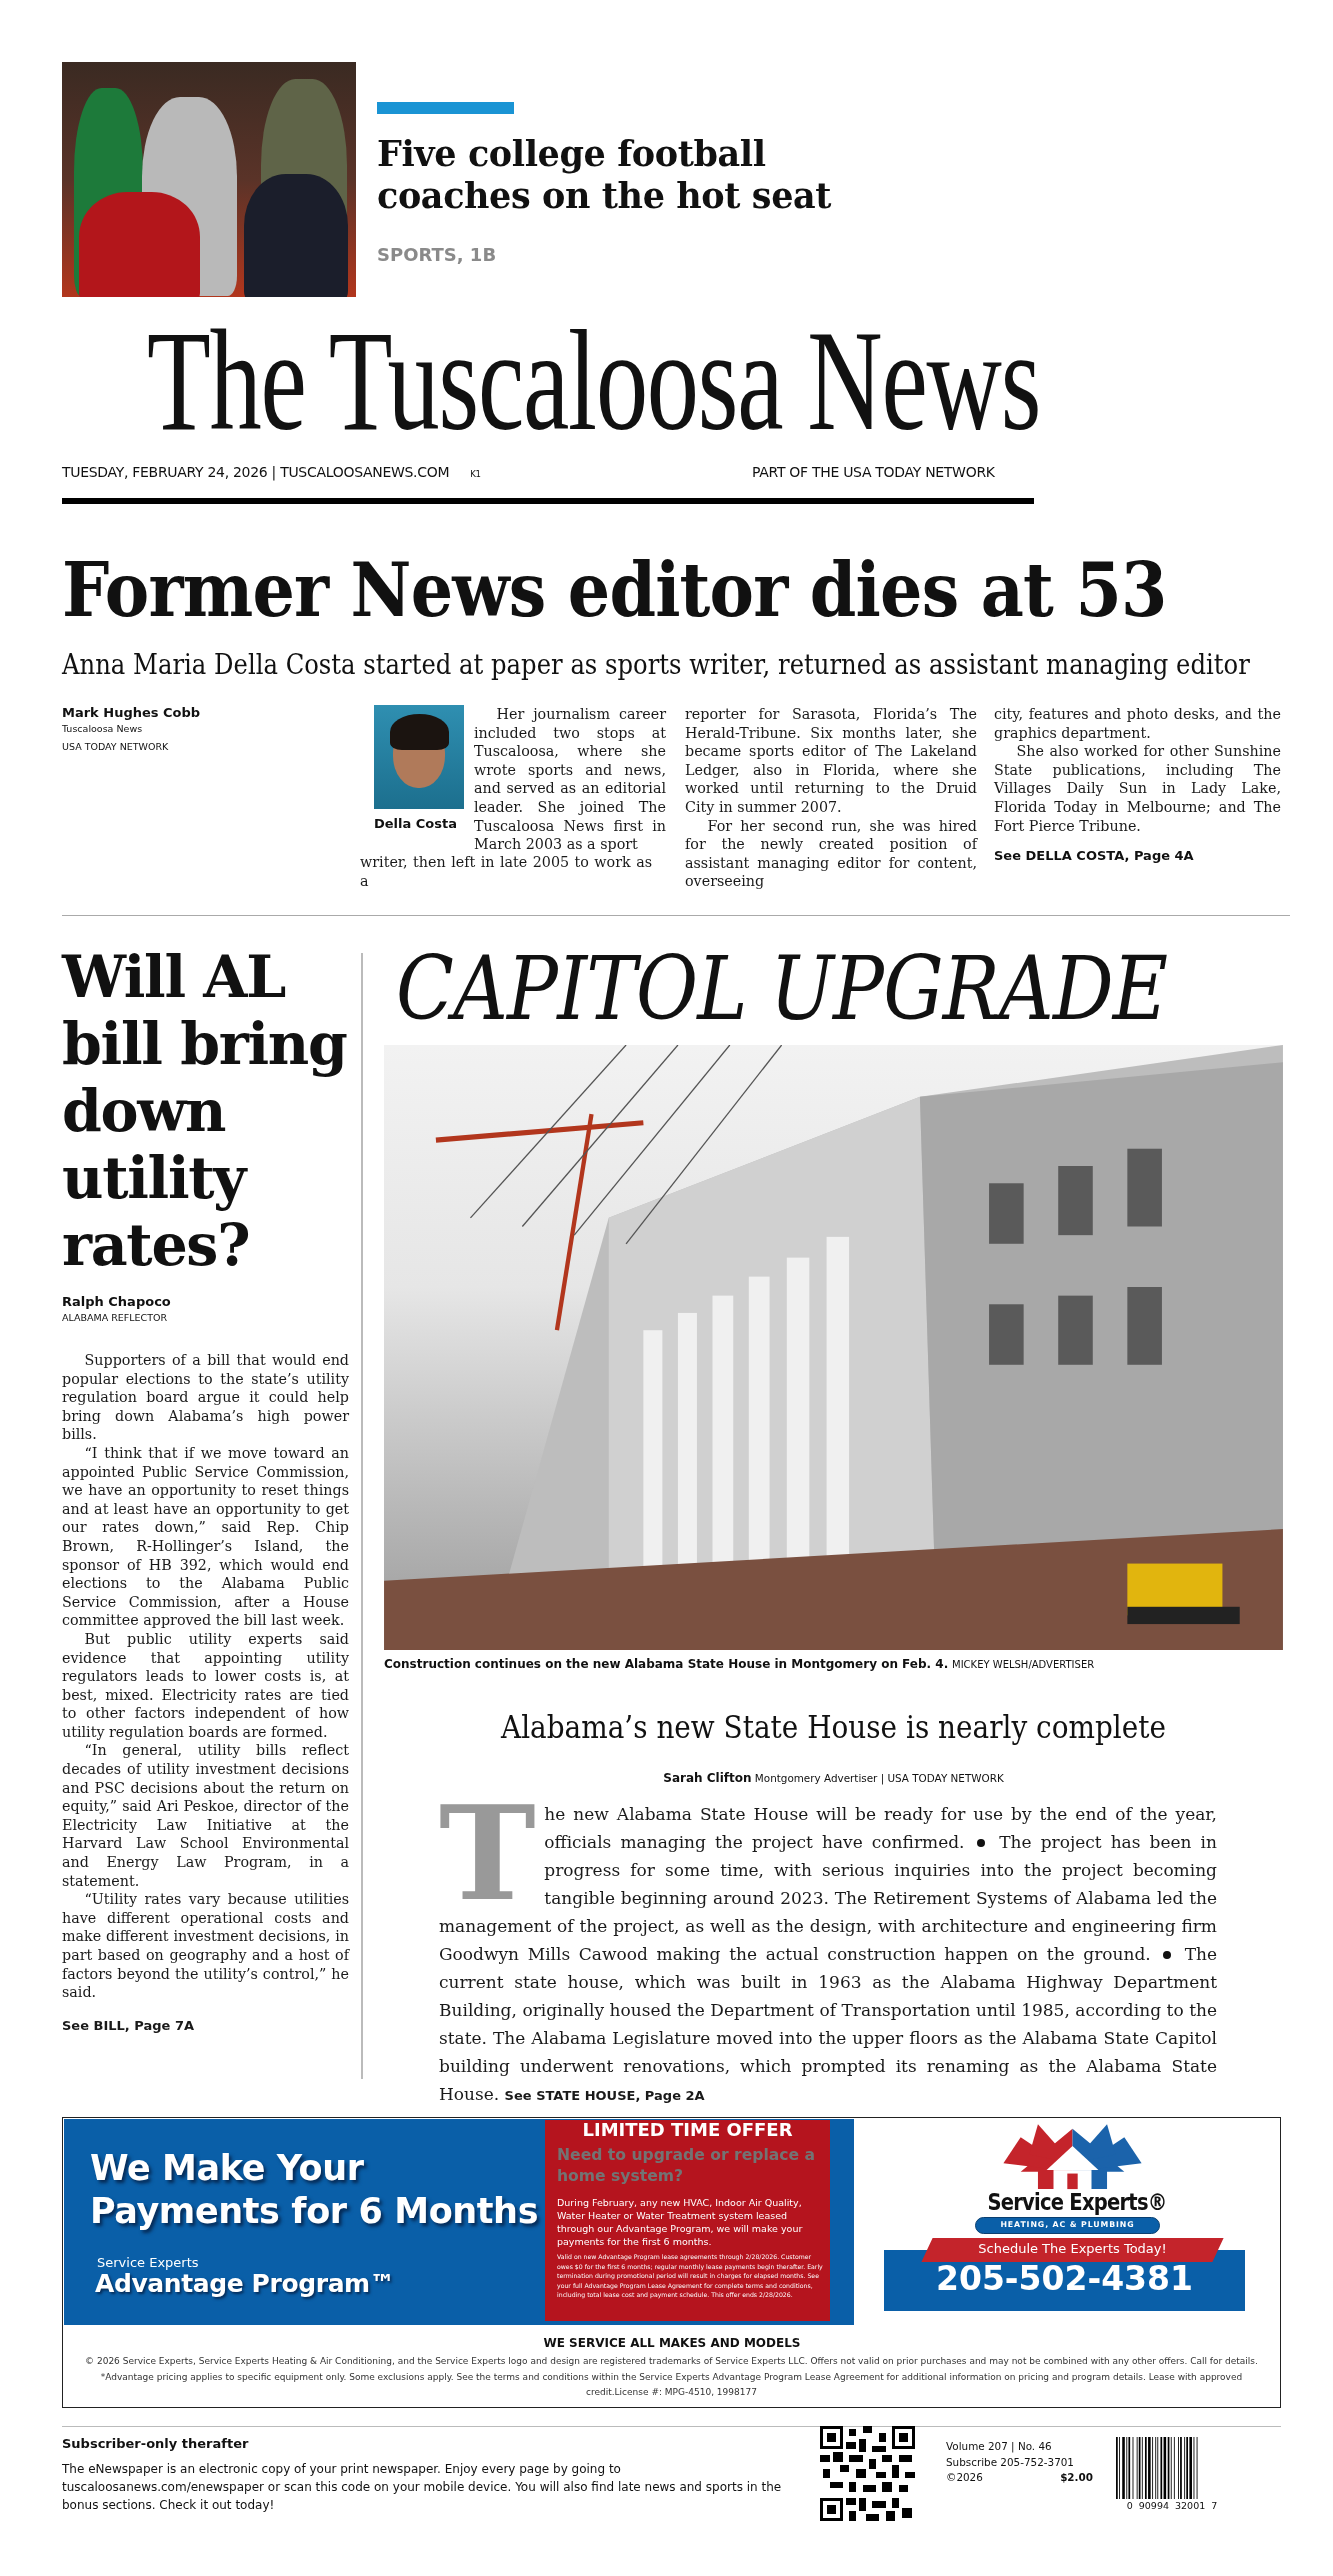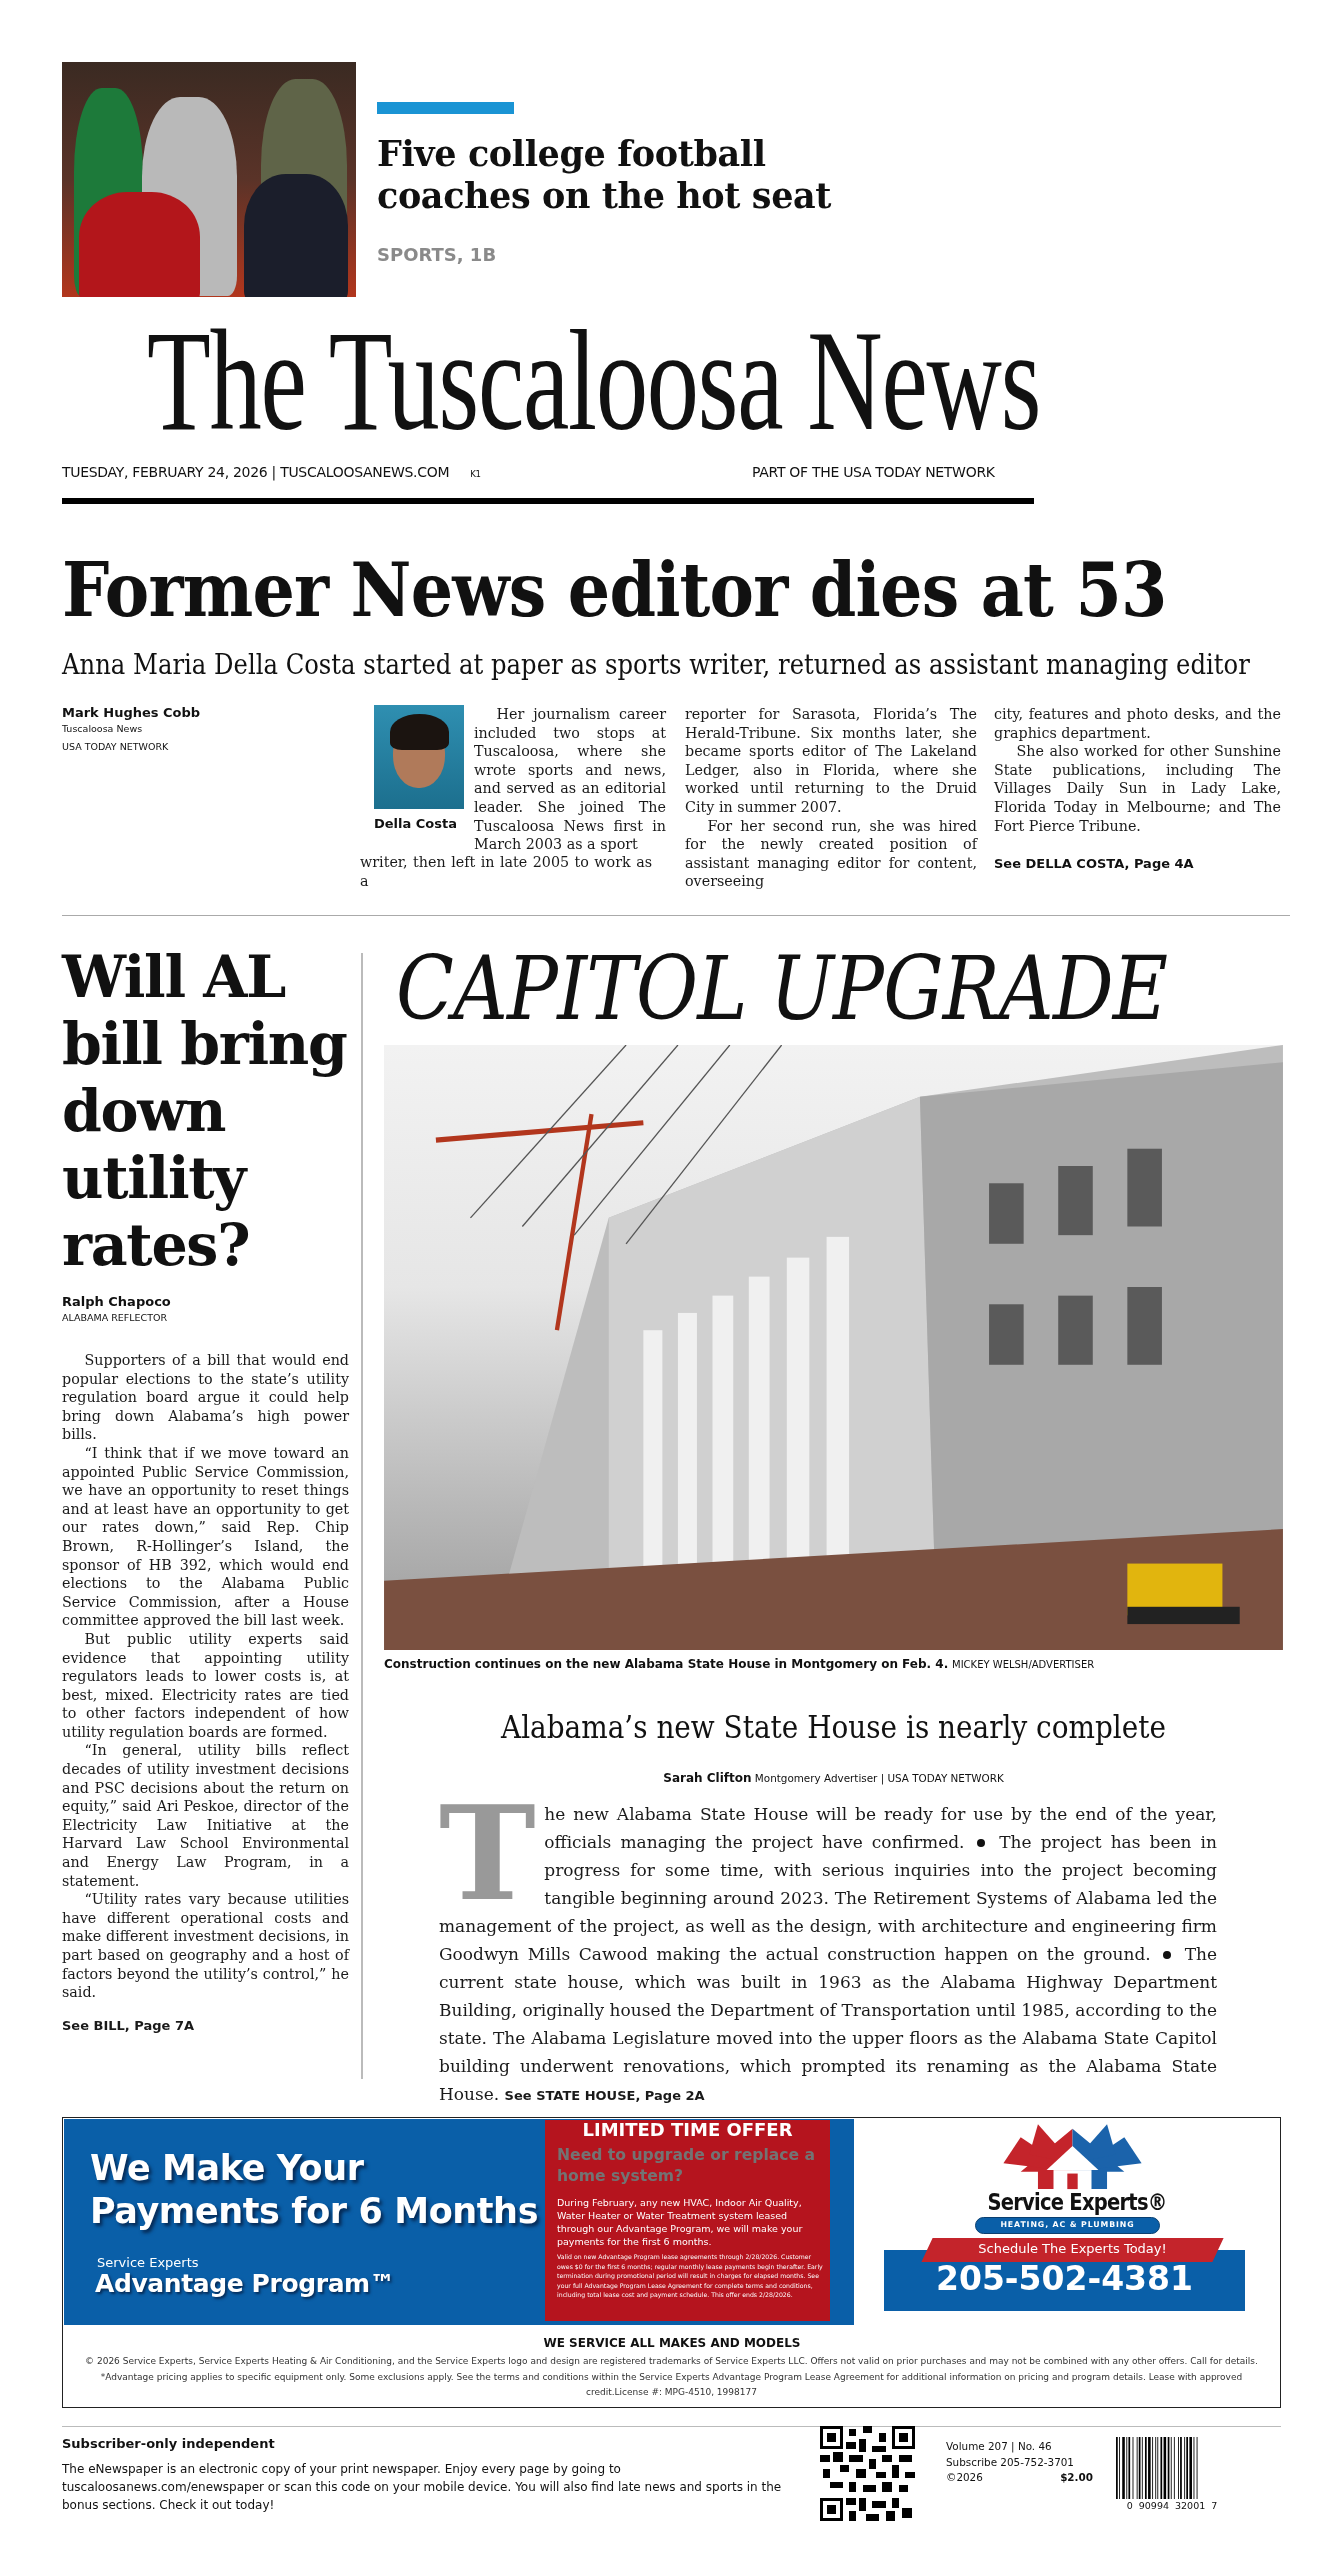--- a/index.html
+++ b/index.html
@@ -132,21 +132,21 @@
 
 <div class="abs col3 body">
   <div>reporter for Sarasota, Florida’s The Herald-Tribune. Six months later, she became sports editor of The Lakeland Ledger, also in Florida, where she worked until returning to the Druid City in summer 2007.</div>
   <p>For her second run, she was hired for the newly created position of assistant managing editor for content, overseeing</p>
 </div>
 <div class="abs col4">
   <div class="body">
     <div>city, features and photo desks, and the graphics department.</div>
     <p>She also worked for other Sunshine State publications, including The Villages Daily Sun in Lady Lake, Florida Today in Melbourne; and The Fort Pierce Tribune.</p>
   </div>
-  <div class="jump" style="margin-top:21px;">See DELLA COSTA, Page 4A</div>
+  <div class="jump" style="margin-top:13px;">See DELLA COSTA, Page 4A</div>
 </div>
 <div class="abs rule-thin"></div>
 
 <div class="abs rail-head">Will AL bill bring down utility rates?</div>
 <div class="abs rail-byline">
   <div class="byline-name">Ralph Chapoco</div>
   <div class="byline-org">ALABAMA REFLECTOR</div>
 </div>
 <div class="abs rail-body body">
   <p>Supporters of a bill that would end popular elections to the state’s utility regulation board argue it could help bring down Alabama’s high power bills.</p>
@@ -237,21 +237,21 @@
 <div class="abs brand">Service Experts®</div>
 <div class="abs brand-pill">HEATING, AC &amp; PLUMBING</div>
 <div class="abs phone-bar"></div>
 <div class="abs sched"></div>
 <div class="abs sched-txt">Schedule The Experts Today!</div>
 <div class="abs phone">205-502-4381</div>
 <div class="abs ad-makes">WE SERVICE ALL MAKES AND MODELS</div>
 <div class="abs ad-legal">© 2026 Service Experts, Service Experts Heating &amp; Air Conditioning, and the Service Experts logo and design are registered trademarks of Service Experts LLC. Offers not valid on prior purchases and may not be combined with any other offers. Call for details. *Advantage pricing applies to specific equipment only. Some exclusions apply. See the terms and conditions within the Service Experts Advantage Program Lease Agreement for additional information on pricing and program details. Lease with approved credit.License #: MPG-4510, 1998177</div>
 
 <div class="abs foot-rule"></div>
-<div class="abs sub-title">Subscriber-only independent</div>
+<div class="abs sub-title">Subscriber-only therafter</div>
 <div class="abs sub-text">The eNewspaper is an electronic copy of your print newspaper. Enjoy every page by going to tuscaloosanews.com/enewspaper or scan this code on your mobile device. You will also find late news and sports in the bonus sections. Check it out today!</div>
 <svg class="abs qr" viewBox="0 0 29 29" shape-rendering="crispEdges">
   <g fill="#000">
     <rect x="0" y="0" width="7" height="7"></rect>
       <rect x="22" y="0" width="7" height="7"></rect>
       <rect x="0" y="22" width="7" height="7"></rect>
   </g>
   <g fill="#fff">
     <rect x="1" y="1" width="5" height="5"></rect>
       <rect x="23" y="1" width="5" height="5"></rect>

